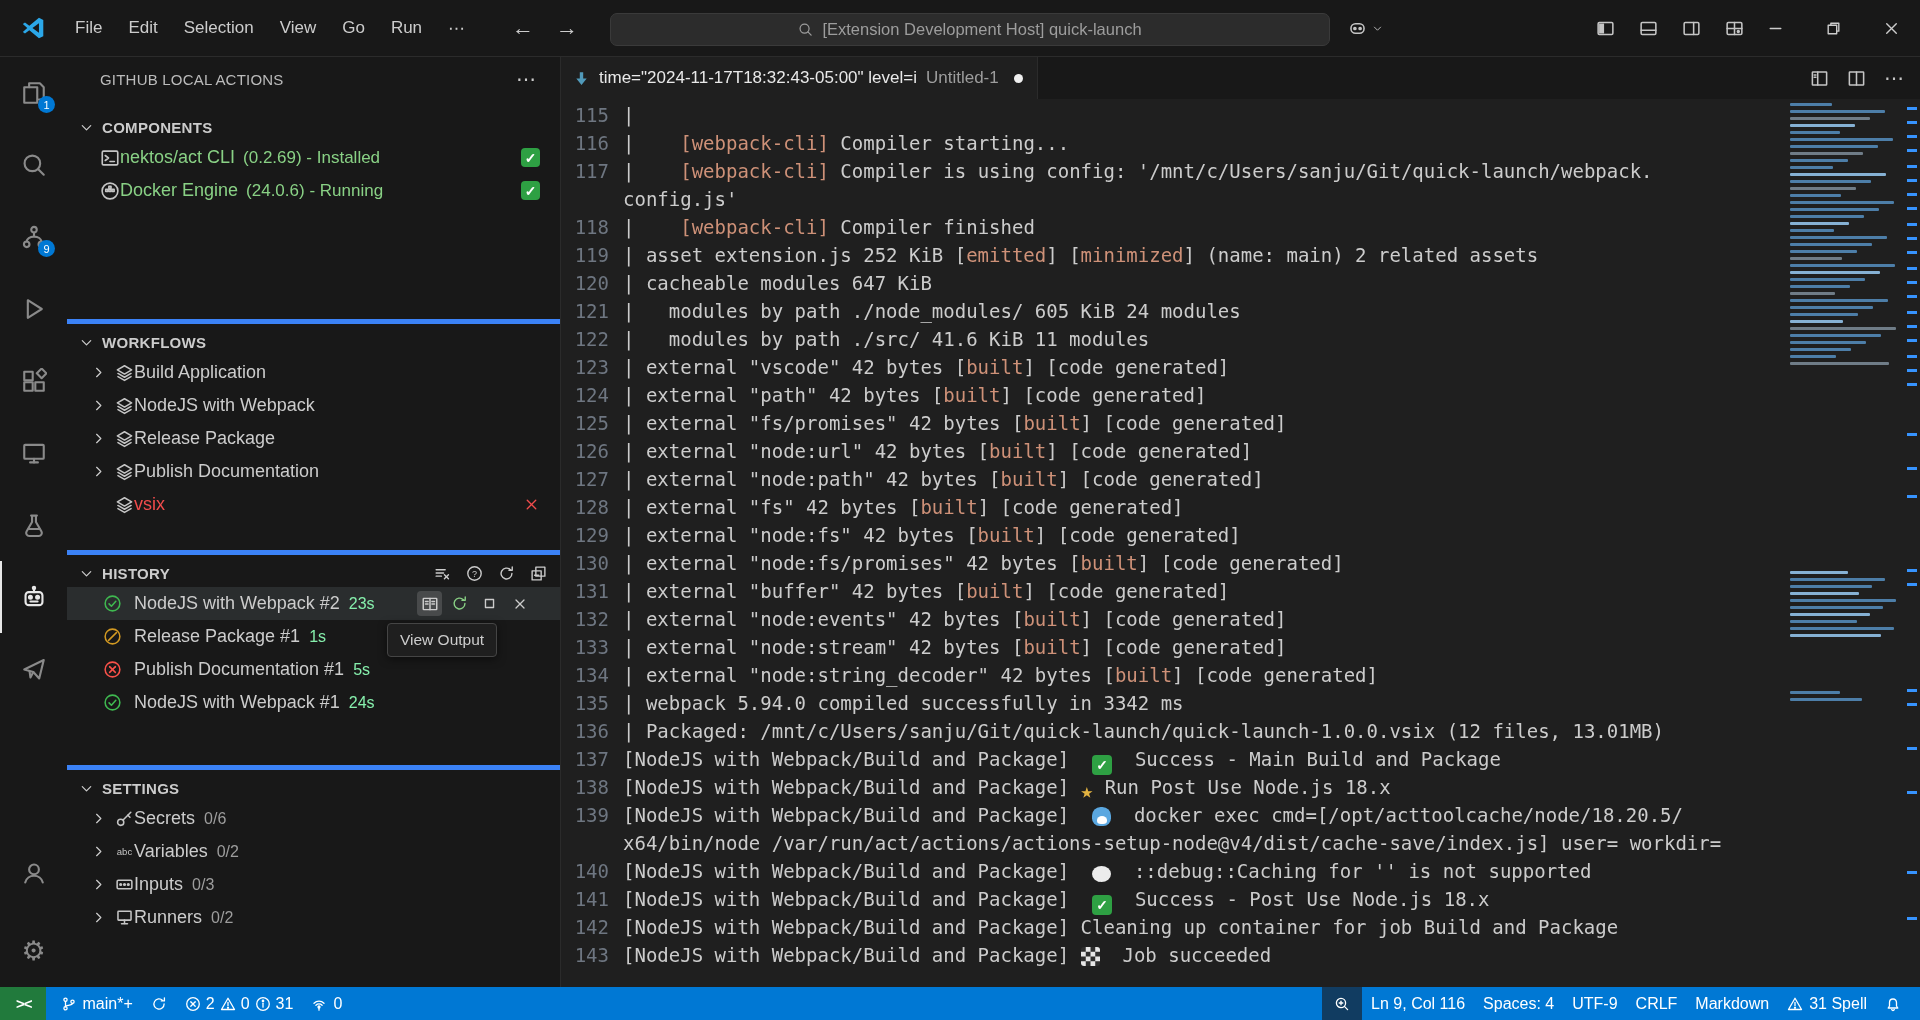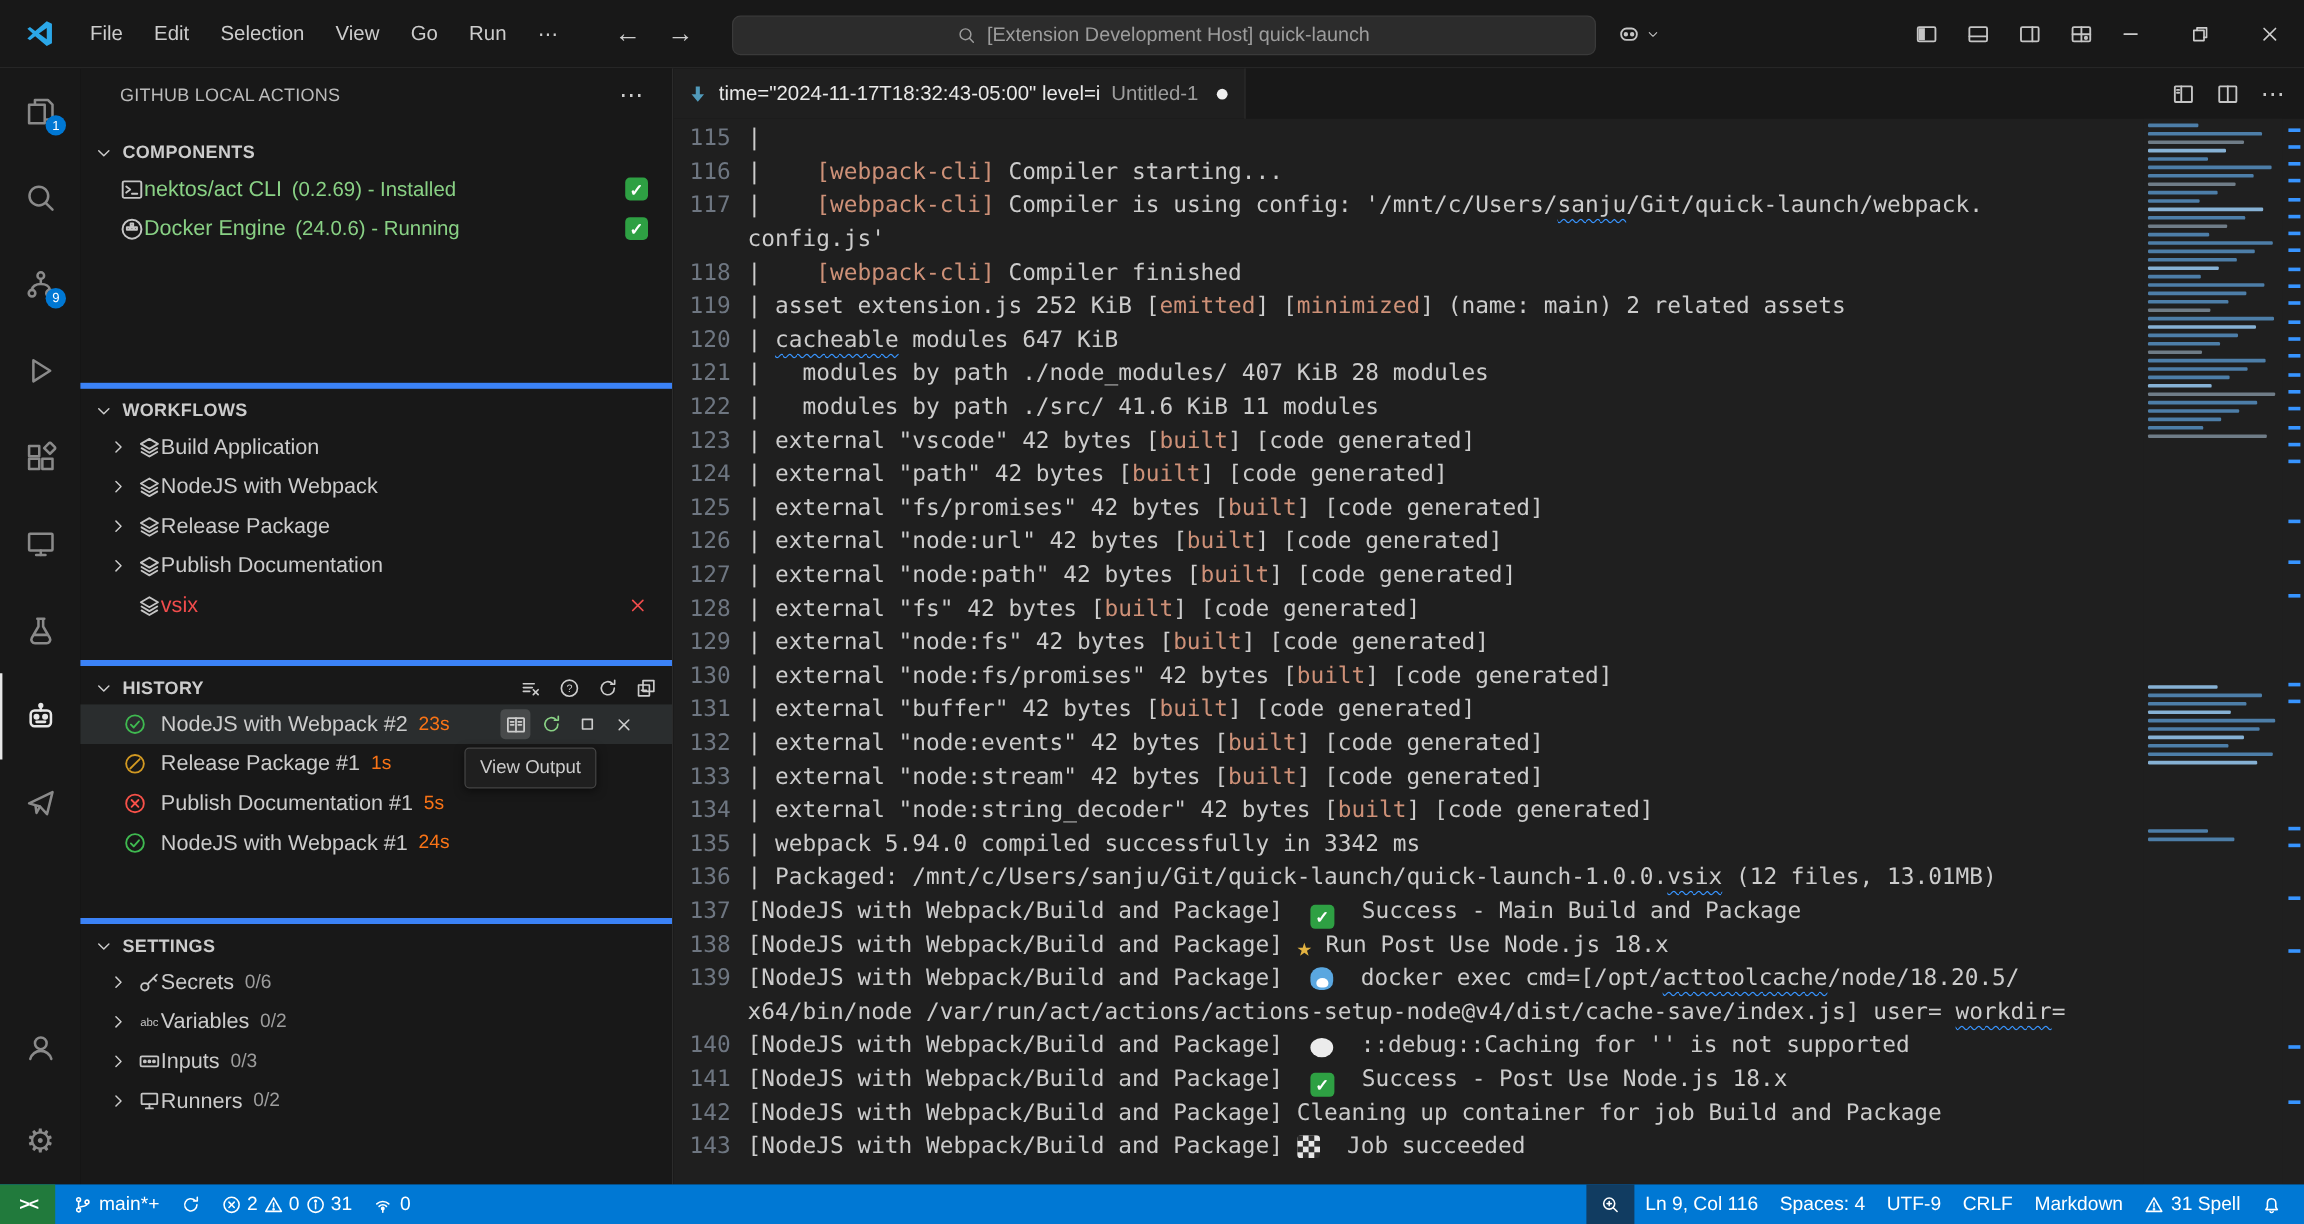--- a/index.html
+++ b/index.html
@@ -50,38 +50,38 @@
   .check-badge{width:19px;height:19px;background:#2ea043;border-radius:4px;color:#fff;font-size:14px;font-weight:bold;
                display:flex;align-items:center;justify-content:center;}
   .comp-row .ric{margin-left:33px;}
   .hist-row .stat{margin-left:36px;display:flex;}
   .hist-row .lbl{margin-left:12px;}
   .hist-row.hovered{background:#2a2d2e;}
   .hist-actions{position:absolute;right:28px;display:flex;gap:5px;align-items:center;}
   .hact{width:25px;height:25px;display:flex;align-items:center;justify-content:center;border-radius:4px;color:#cccccc;}
   .hact.boxed{background:rgba(255,255,255,.14);}
   .hact.green-ico{color:#89d185;}
-  .dur{margin-left:9px;font-size:16px;color:#f97316;}
+  .dur{margin-left:9px;font-size:16px;color:#86efac;}
   .cnt{margin-left:9px;font-size:16px;color:#9d9d9d;}
   .tooltip{position:absolute;left:320px;top:566px;z-index:30;background:#1f1f1f;border:1px solid #454545;border-radius:4px;
            padding:7px 12px;font-size:15.5px;color:#cccccc;box-shadow:0 2px 8px rgba(0,0,0,.5);}
   
   .editor{position:absolute;left:561px;top:57px;right:0;bottom:33px;background:#1f1f1f;}
   .tabbar{position:absolute;left:0;top:0;right:0;height:42px;background:#181818;display:flex;}
   .tab{height:42px;background:#1f1f1f;display:flex;align-items:center;padding:0 14px 0 12px;gap:9px;border-right:1px solid #2b2b2b;}
   .tab-title{font-size:17px;color:#e9e9e9;white-space:pre;}
   .tab-secondary{font-size:17px;color:#9d9d9d;}
   .tab-dot{width:9px;height:9px;border-radius:50%;background:#f0f0f0;margin-left:6px;}
   .tab-actions{margin-left:auto;display:flex;align-items:center;gap:18px;padding-right:16px;color:#c5c5c5;}
   .edcontent{position:absolute;left:0;top:42px;right:134px;bottom:0;overflow:hidden;padding-top:2px;}
   .erow{height:28px;line-height:28px;white-space:pre;font-family:"DejaVu Sans Mono","Liberation Mono",monospace;font-size:19px;color:#cccccc;display:flex;}
   .eln{width:48px;text-align:right;color:#6e7681;flex:none;}
   .etext{padding-left:14px;white-space:pre;}
   .org{color:#ce9178;}
-  .sq{text-decoration:underline;text-decoration-style:wavy;text-decoration-color:#3794ff;text-decoration-thickness:1.3px;text-underline-offset:5px;}
+  .sq{text-decoration-style:wavy;text-decoration-color:#3794ff;text-decoration-thickness:1.3px;text-underline-offset:5px;}
   .em{display:inline-flex;vertical-align:-4px;}
   .em-check{width:20px;height:20px;background:#2ea043;border-radius:4px;color:#fff;font-size:14px;font-weight:bold;
             align-items:center;justify-content:center;font-family:"Liberation Sans",sans-serif;}
   .em-star{color:#e3b341;font-size:21px;line-height:20px;}
   .em-docker{width:19px;height:19px;background:#5aa7e0;border-radius:45% 45% 40% 40%;position:relative;}
   .em-docker::after{content:"";position:absolute;left:4.5px;top:9px;width:10px;height:8px;background:#fff;border-radius:50% 50% 40% 40%;}
   .em-speech{width:19px;height:16px;background:#ececec;border-radius:50%;position:relative;margin-top:2px;}
   .em-speech::after{content:"";position:absolute;left:3px;bottom:-4px;border:4px solid transparent;border-top-color:#ececec;}
   .em-flag{width:19px;height:19px;border-radius:3px;background:#e6e6e6;
            background-image:repeating-conic-gradient(#e6e6e6 0% 25%, #2d2d2d 0% 50%);background-size:9.5px 9.5px;}
@@ -763,21 +763,21 @@
       </div>
   </div>
   <div class="edcontent" id="edcontent">
       <div class="erow"><span class="eln">115</span><span class="etext"><span>|</span></span></div>
       <div class="erow"><span class="eln">116</span><span class="etext"><span>|    </span><span class="org">[webpack-cli]</span><span> Compiler starting...</span></span></div>
       <div class="erow"><span class="eln">117</span><span class="etext"><span>|    </span><span class="org">[webpack-cli]</span><span> Compiler is using config: '/mnt/c/Users/</span><span class="sq">sanju</span><span>/Git/quick-launch/webpack.</span></span></div>
       <div class="erow"><span class="eln"></span><span class="etext"><span>config.js'</span></span></div>
       <div class="erow"><span class="eln">118</span><span class="etext"><span>|    </span><span class="org">[webpack-cli]</span><span> Compiler finished</span></span></div>
       <div class="erow"><span class="eln">119</span><span class="etext"><span>| asset extension.js 252 KiB [</span><span class="org">emitted</span><span>] [</span><span class="org">minimized</span><span>] (name: main) 2 related assets</span></span></div>
       <div class="erow"><span class="eln">120</span><span class="etext"><span>| </span><span class="sq">cacheable</span><span> modules 647 KiB</span></span></div>
-      <div class="erow"><span class="eln">121</span><span class="etext"><span>|   modules by path ./node_modules/ 407 KiB 28 modules</span></span></div>
+      <div class="erow"><span class="eln">121</span><span class="etext"><span>|   modules by path ./node_modules/ 605 KiB 24 modules</span></span></div>
       <div class="erow"><span class="eln">122</span><span class="etext"><span>|   modules by path ./src/ 41.6 KiB 11 modules</span></span></div>
       <div class="erow"><span class="eln">123</span><span class="etext"><span>| external "vscode" 42 bytes [</span><span class="org">built</span><span>] [code generated]</span></span></div>
       <div class="erow"><span class="eln">124</span><span class="etext"><span>| external "path" 42 bytes [</span><span class="org">built</span><span>] [code generated]</span></span></div>
       <div class="erow"><span class="eln">125</span><span class="etext"><span>| external "fs/promises" 42 bytes [</span><span class="org">built</span><span>] [code generated]</span></span></div>
       <div class="erow"><span class="eln">126</span><span class="etext"><span>| external "node:url" 42 bytes [</span><span class="org">built</span><span>] [code generated]</span></span></div>
       <div class="erow"><span class="eln">127</span><span class="etext"><span>| external "node:path" 42 bytes [</span><span class="org">built</span><span>] [code generated]</span></span></div>
       <div class="erow"><span class="eln">128</span><span class="etext"><span>| external "fs" 42 bytes [</span><span class="org">built</span><span>] [code generated]</span></span></div>
       <div class="erow"><span class="eln">129</span><span class="etext"><span>| external "node:fs" 42 bytes [</span><span class="org">built</span><span>] [code generated]</span></span></div>
       <div class="erow"><span class="eln">130</span><span class="etext"><span>| external "node:fs/promises" 42 bytes [</span><span class="org">built</span><span>] [code generated]</span></span></div>
       <div class="erow"><span class="eln">131</span><span class="etext"><span>| external "buffer" 42 bytes [</span><span class="org">built</span><span>] [code generated]</span></span></div>

